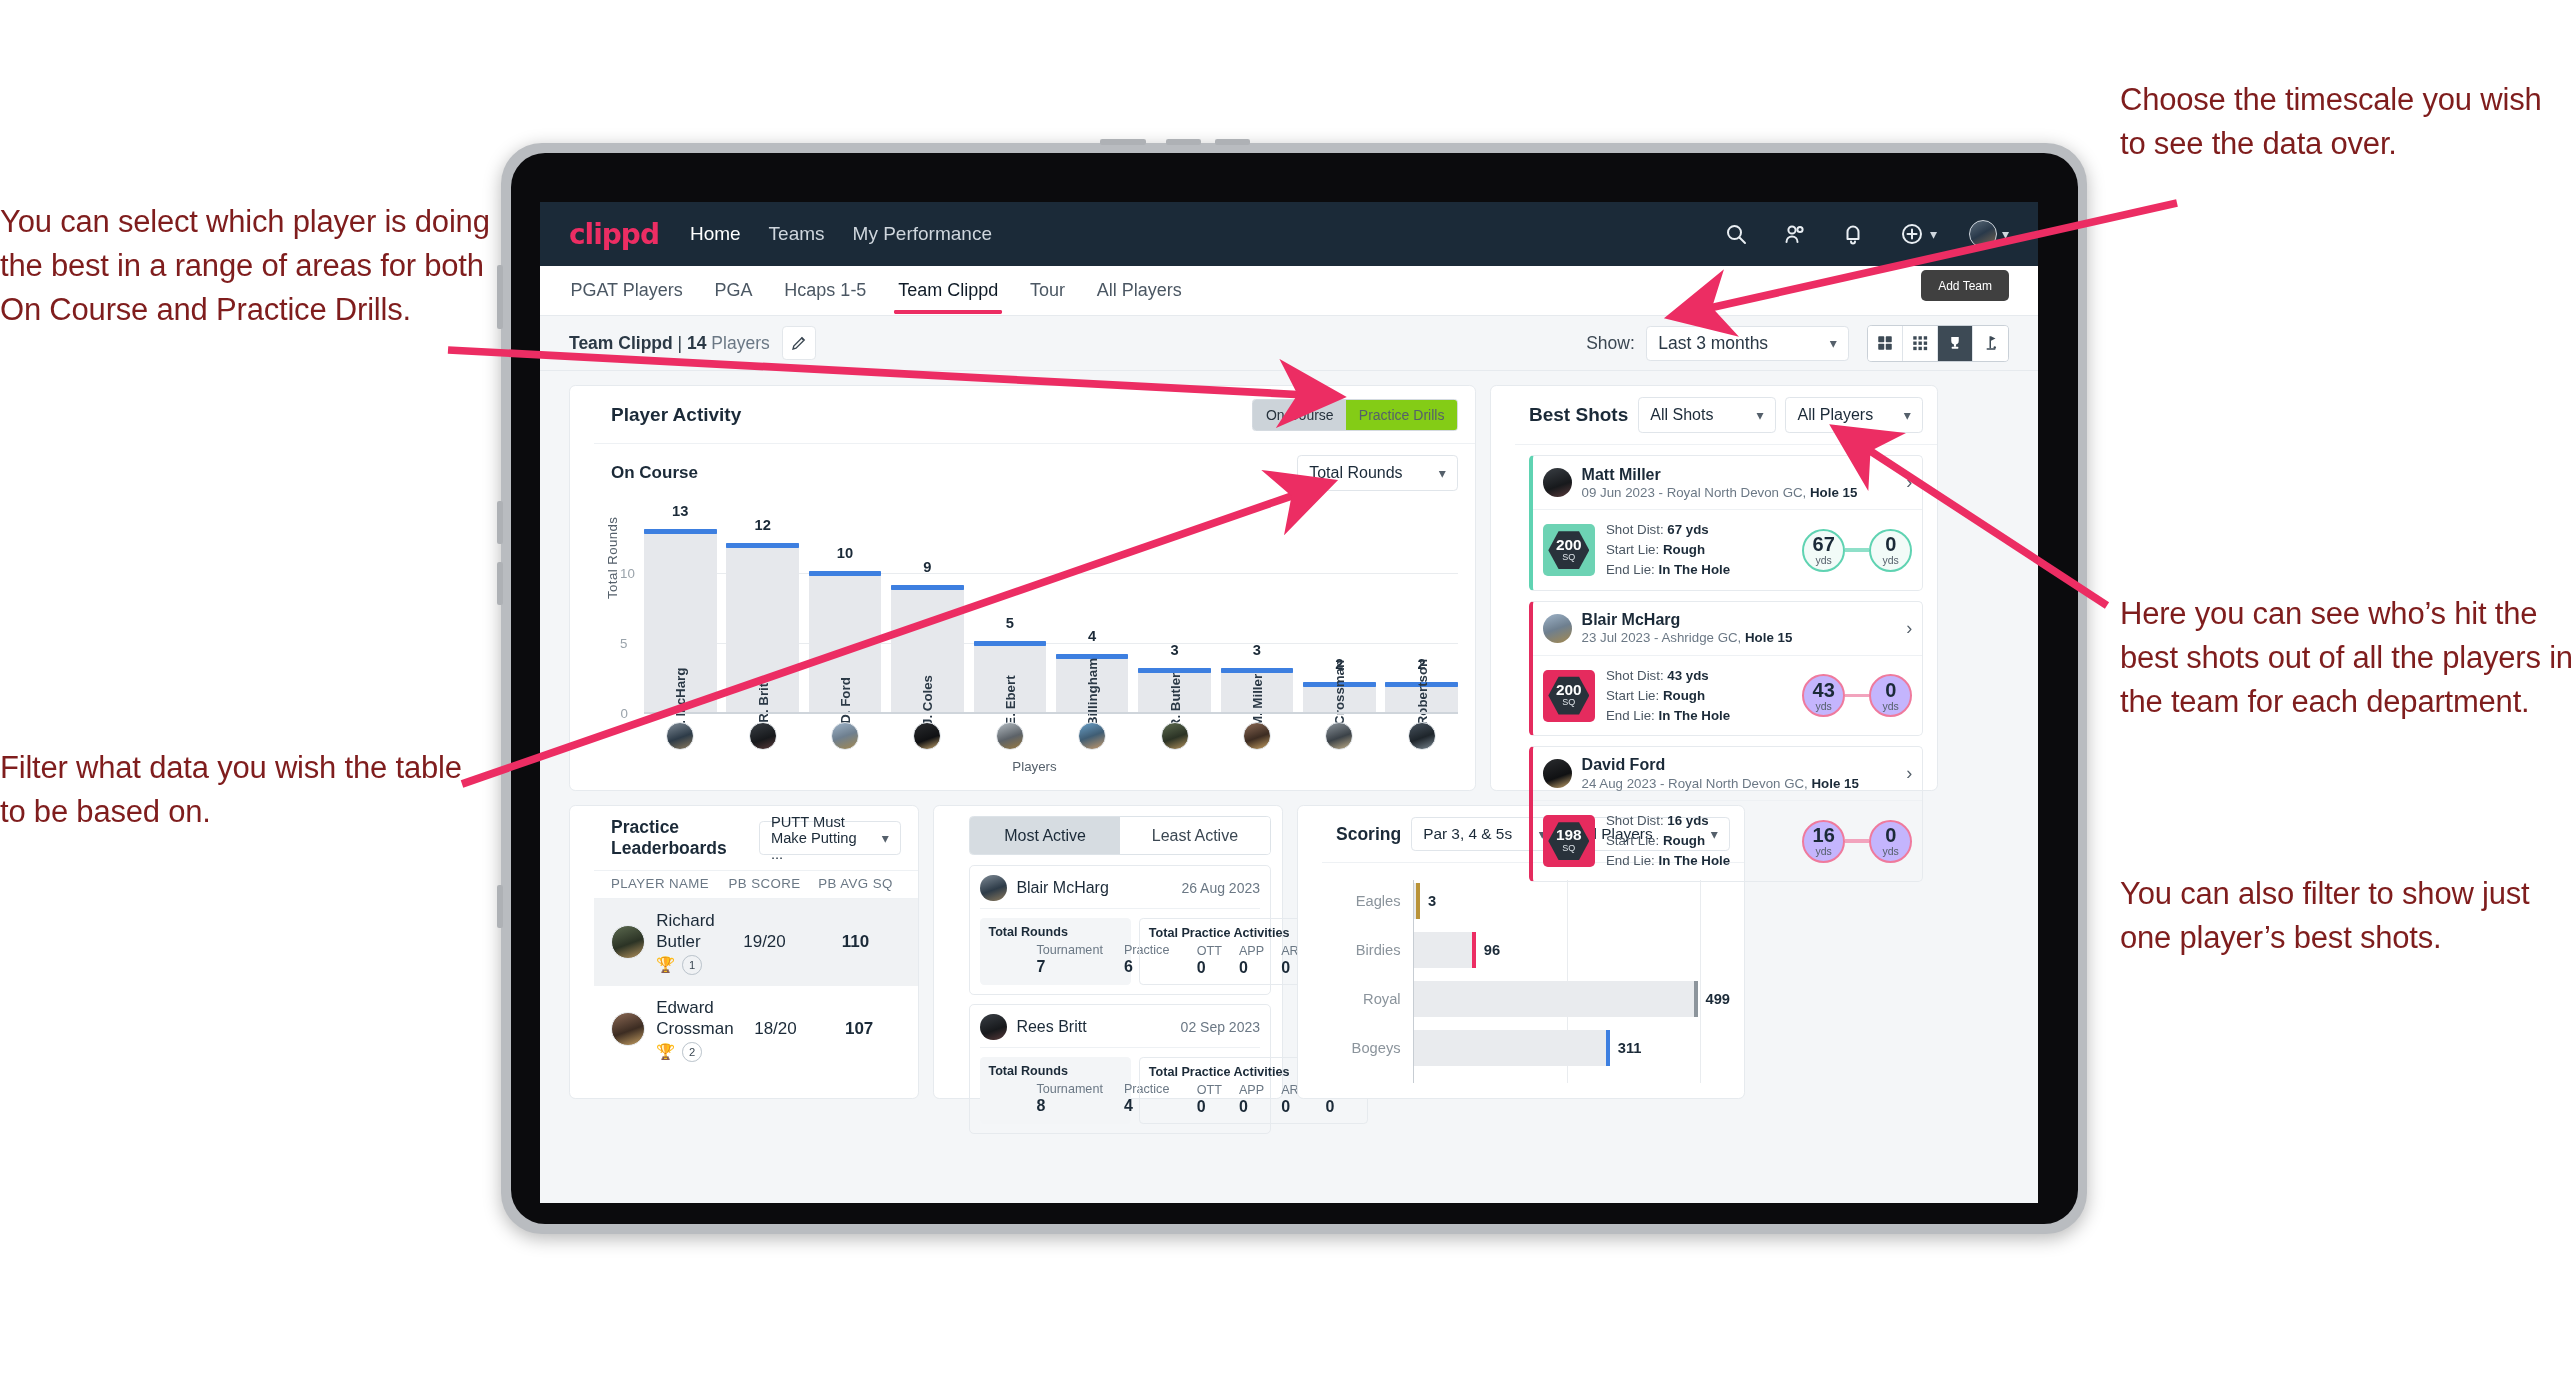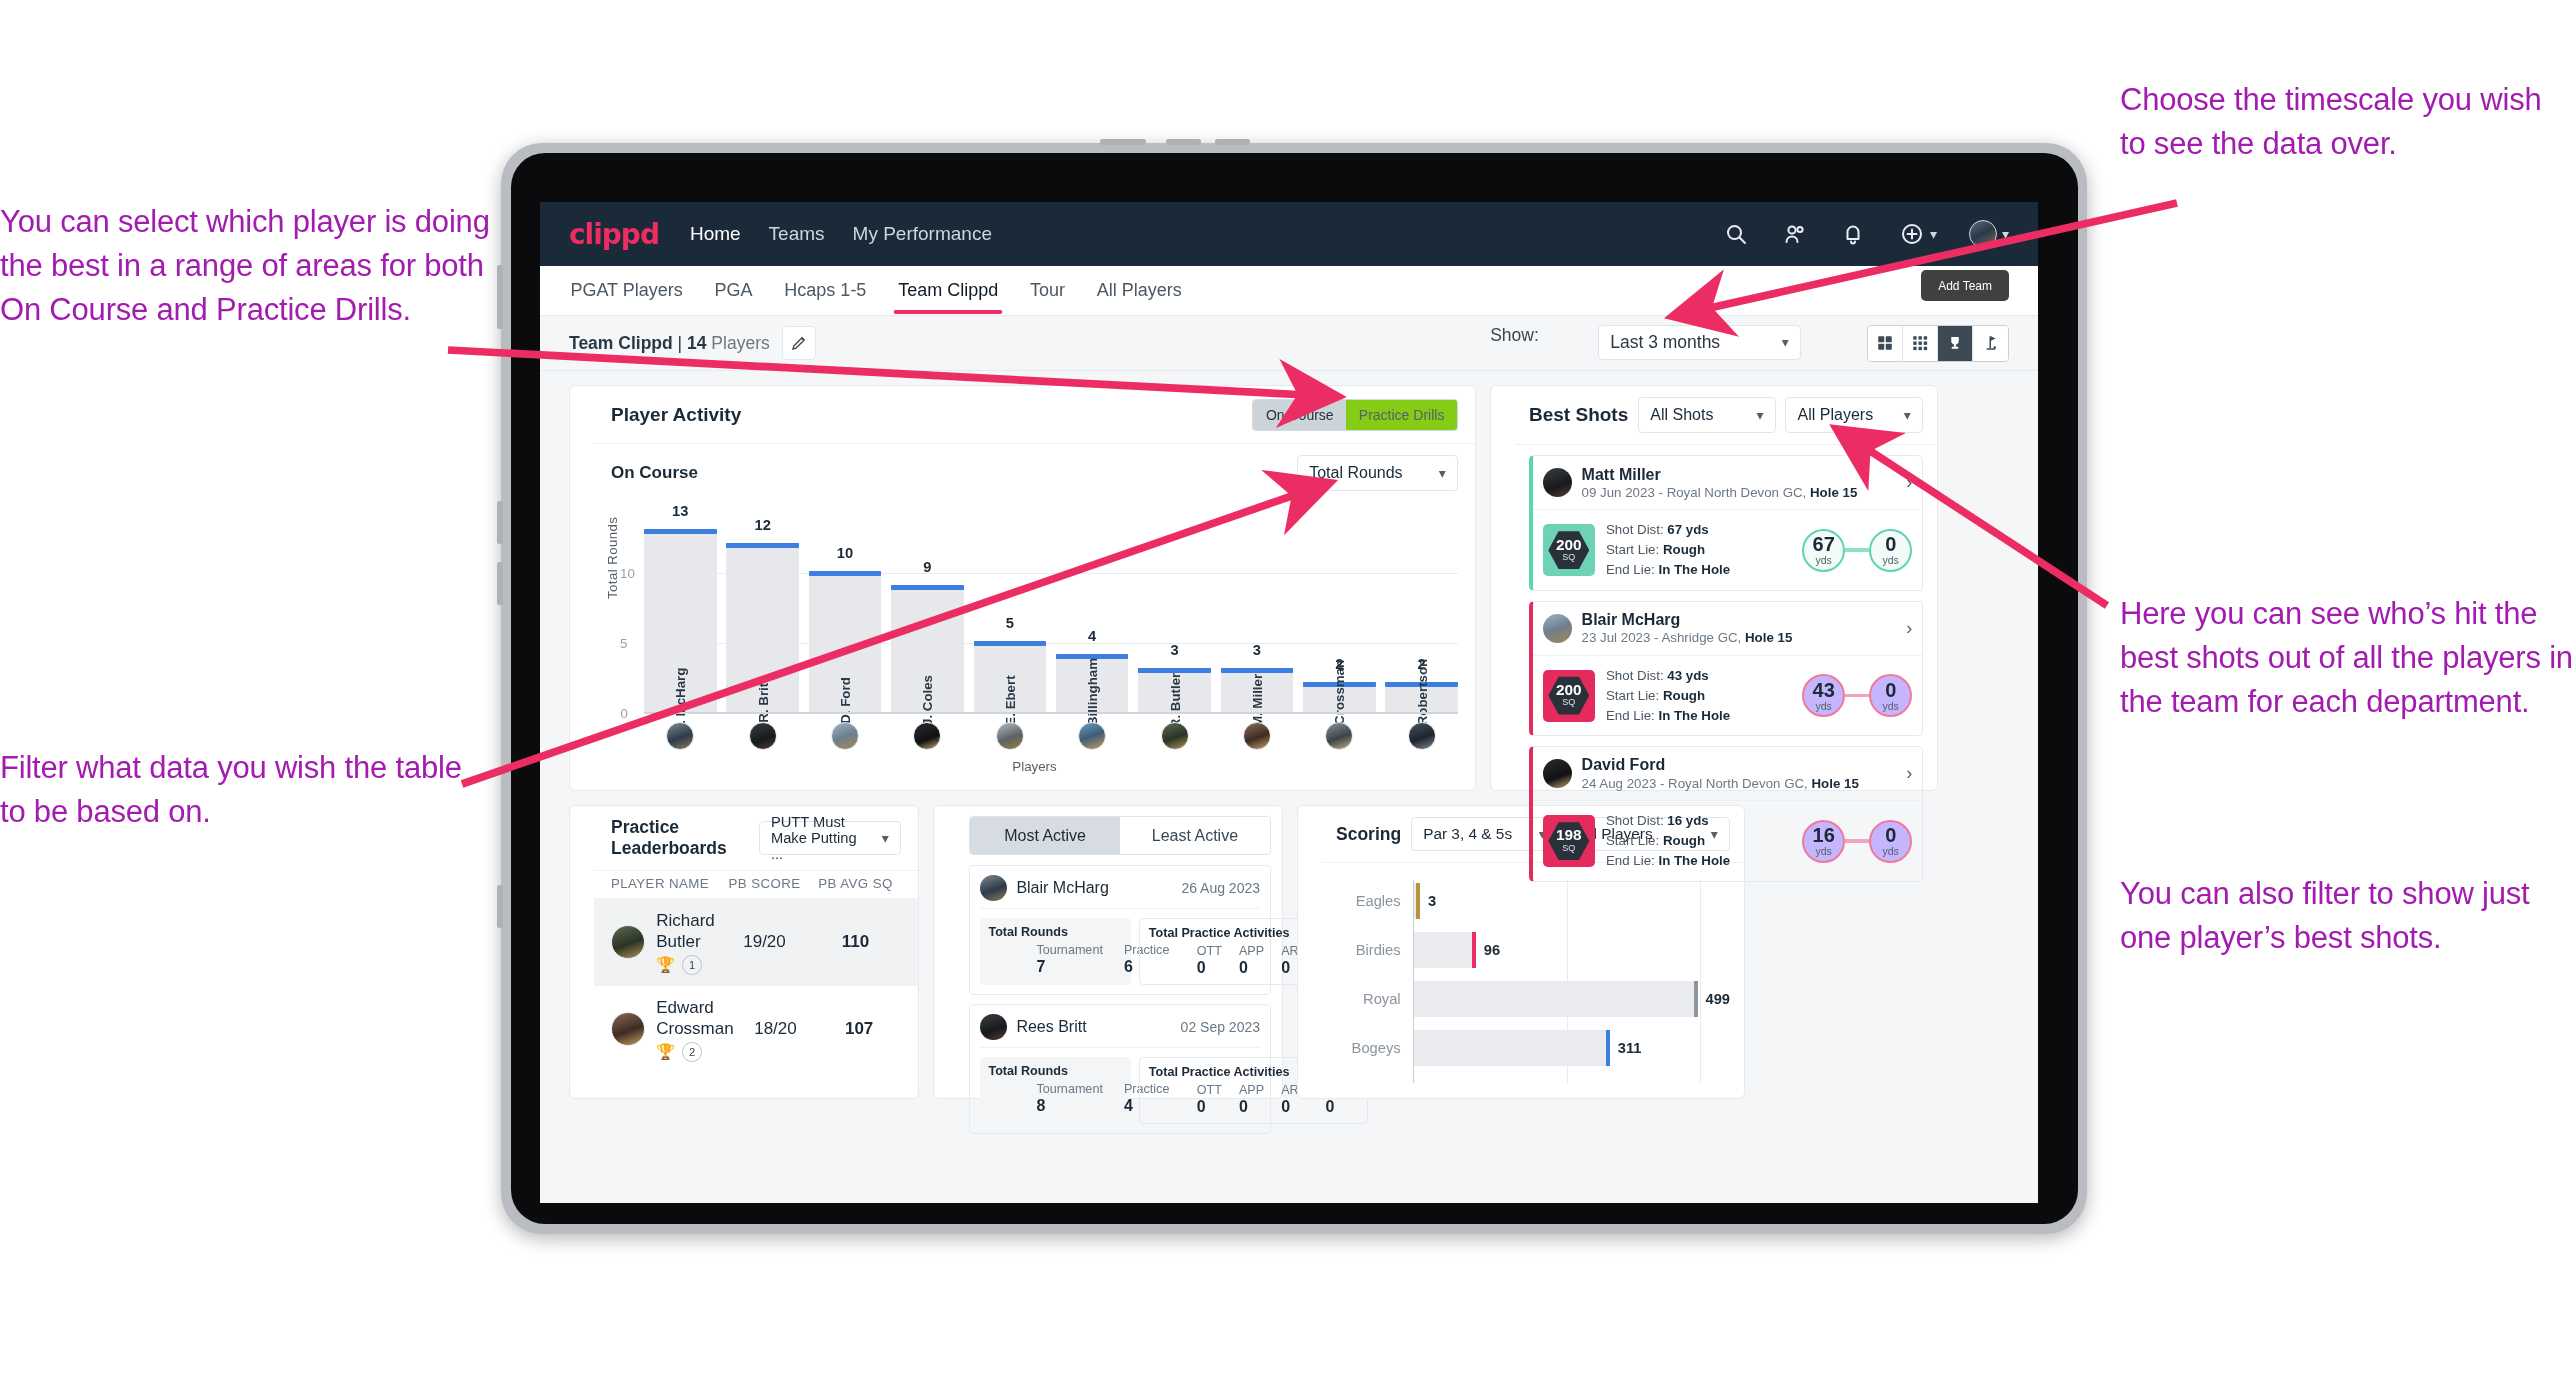--- a/index.html
+++ b/index.html
@@ -5,21 +5,21 @@
   * { box-sizing: border-box; margin: 0; padding: 0; }
   html, body { width: 2576px; height: 1386px; background: #ffffff; }
   body { font-family: "Liberation Sans", sans-serif; position: relative; overflow: hidden; }
 
   
   .anno {
     position: absolute;
     font-family: "Liberation Sans", sans-serif;
     font-size: 31px;
     line-height: 1.42;
-    color: #a21caf;
+    color: #7f1d1d;
     letter-spacing: -0.2px;
   }
   #anno-left-top   { left: 0px;    top: 200px;  width: 532px; }
   #anno-left-bot   { left: 0px;    top: 746px; width: 490px; }
   #anno-right-top  { left: 2120px; top: 78px;  width: 448px; }
   #anno-right-mid  { left: 2120px; top: 592px;  width: 462px; }
   #anno-right-bot  { left: 2120px; top: 872px; width: 462px; }
 
   svg.arrows { position: absolute; left: 0; top: 0; width: 2576px; height: 1386px; pointer-events: none; z-index: 50; }
 
@@ -82,21 +82,21 @@
   #subheader { height: 55px; background: #f4f6f8; display: flex; align-items: center; padding: 0 29px; border-bottom: 0.7px solid #e6eaee; }
   #team-title { font-size: 17.5px; color: #2b3946; }
   #team-title b { font-weight: 700; }
   #team-title .muted { color: #6b7885; }
   #edit-btn {
     width: 34px; height: 34px; margin-left: 12.6px; background: #fff;
     border: 0.7px solid #e3e7eb; border-radius: 4.2px;
     display: flex; align-items: center; justify-content: center;
   }
   #edit-btn svg { width: 18px; height: 18px; stroke: #3b4752; fill: none; stroke-width: 1.8; }
-  #sub-right { margin-left: auto; display: flex; align-items: flex-start; gap: 48px; }
+  #sub-right { margin-left: auto; display: flex; align-items: center; }
   #show-label { font-size: 17.5px; color: #3b4752; margin-right: 11.2px; }
   #show-select {
     width: 203px; height: 35px; background: #fff; border: 0.7px solid #dfe4e9; border-radius: 4.2px;
     display: flex; align-items: center; padding: 0 11.2px; font-size: 17.5px; color: #2b3946;
   }
   #show-select .chev { margin-left: auto; font-size: 14px; color: #55606b; }
   #viewtoggle { display: flex; margin-left: 18px; border: 0.7px solid #c9d0d7; border-radius: 4.2px; overflow: hidden; }
   .vt { width: 35px; height: 35px; background: #fff; display: flex; align-items: center; justify-content: center; border-right: 0.7px solid #dfe4e9; }
   .vt:last-child { border-right: none; }
   .vt.on { background: #3d4a55; }

